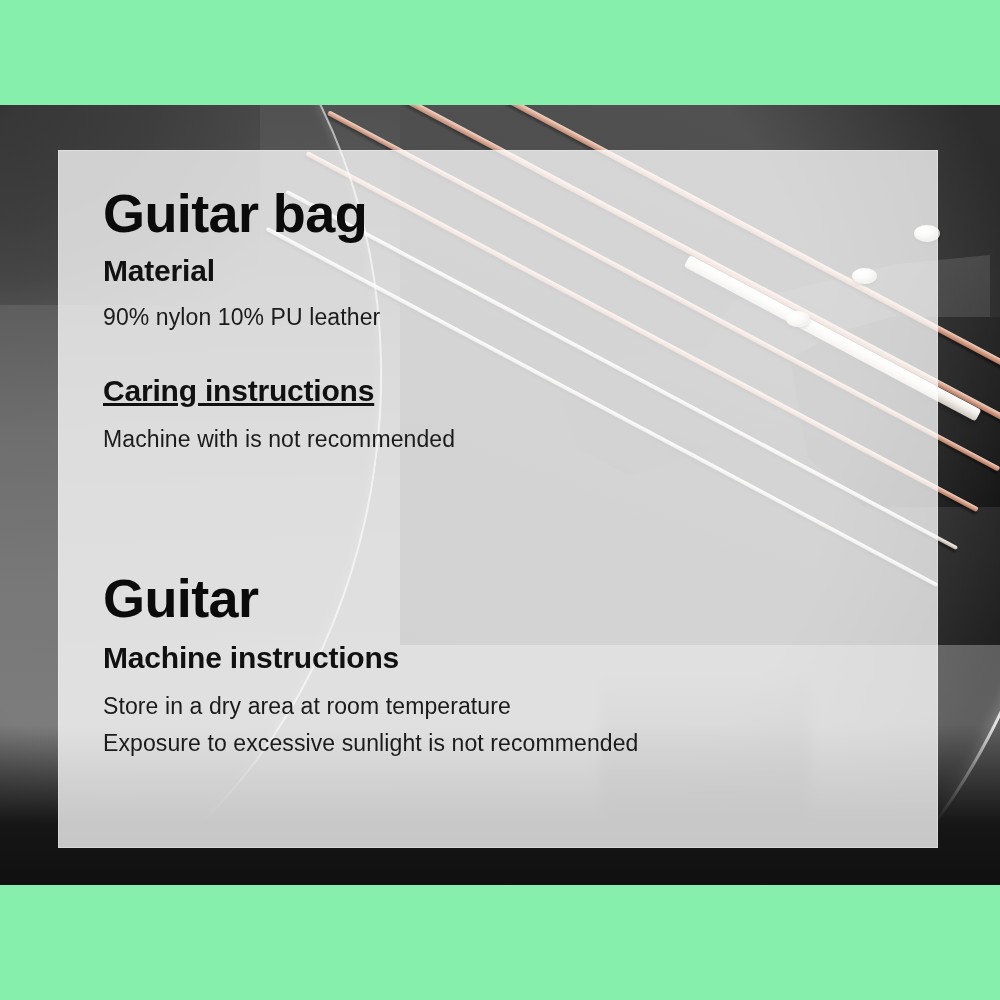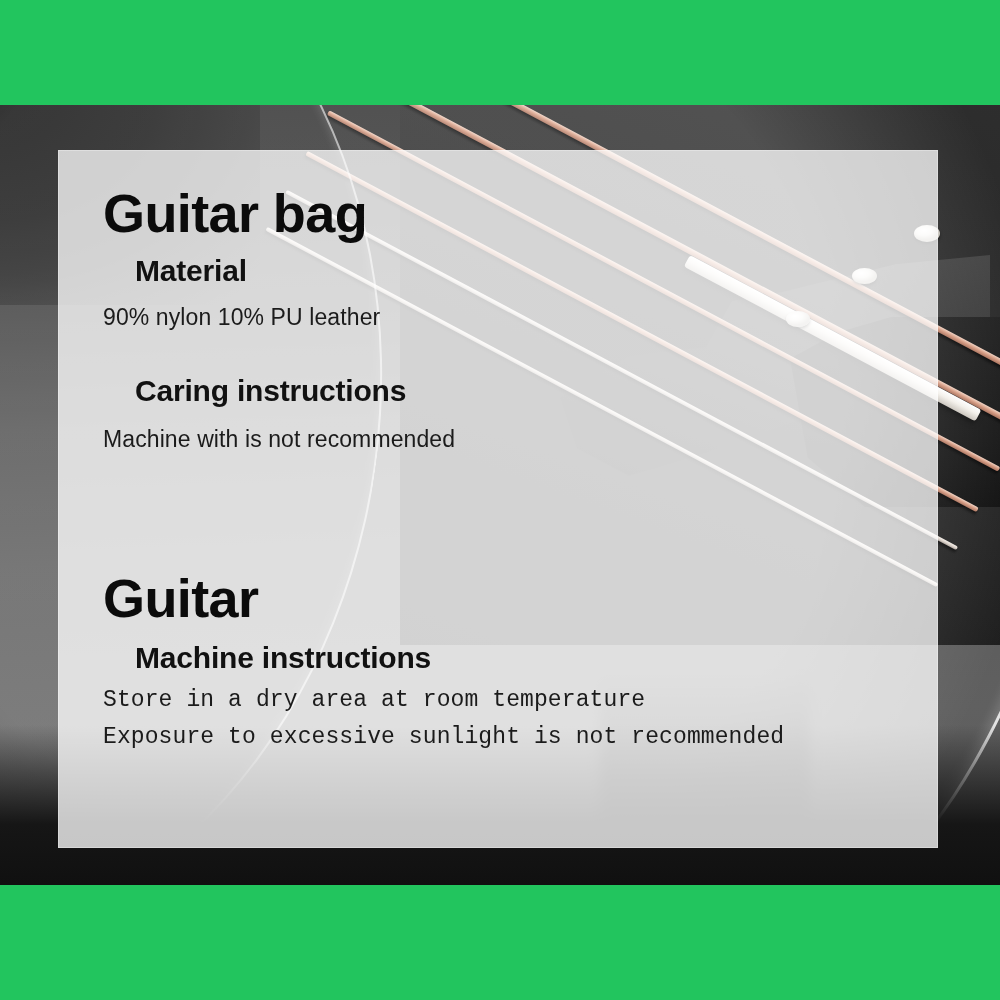--- a/index.html
+++ b/index.html
@@ -13,21 +13,21 @@
     height: 1000px;
     overflow: hidden;
     font-family: "Liberation Sans", "DejaVu Sans", sans-serif;
   }
 
   
   .page {
     position: relative;
     width: 1000px;
     height: 1000px;
-    background: #22c55e;
+    background: #86efac;
   }
 
   
   .photo-band {
     position: absolute;
     left: 0;
     top: 105px;
     width: 1000px;
     height: 780px;
     overflow: hidden;
@@ -249,36 +249,35 @@
   }
   .title.first { margin-top: 36px; }
   .title.second { margin-top: 112px; }
 
   .subhead {
     font-size: 30px;
     font-weight: 700;
     letter-spacing: -0.2px;
     line-height: 1.1;
     color: #111111;
-    margin-left: 32px;
   }
   .subhead.tight { margin-top: 14px; }
-  .subhead.spaced { margin-top: 38px; }
+  .subhead.spaced { margin-top: 38px; text-decoration: underline; }
   .subhead.after-title { margin-top: 16px; }
 
   .body-line {
     font-size: 23px;
     font-weight: 400;
     line-height: 1.62;
     color: #1b1b1b;
     letter-spacing: 0.1px;
   }
   .body-group { margin-top: 12px; }
   .body-group.care { margin-top: 14px; }
-  .body-group.storage { margin-top: 8px; font-family: Liberation Mono, monospace; }
+  .body-group.storage { margin-top: 14px; }
 </style>
 </head>
 <body>
 
 <div class="page">
 
   <div class="photo-band">
 
     <div class="soundboard"></div>
     <div class="body-dark-right"></div>

